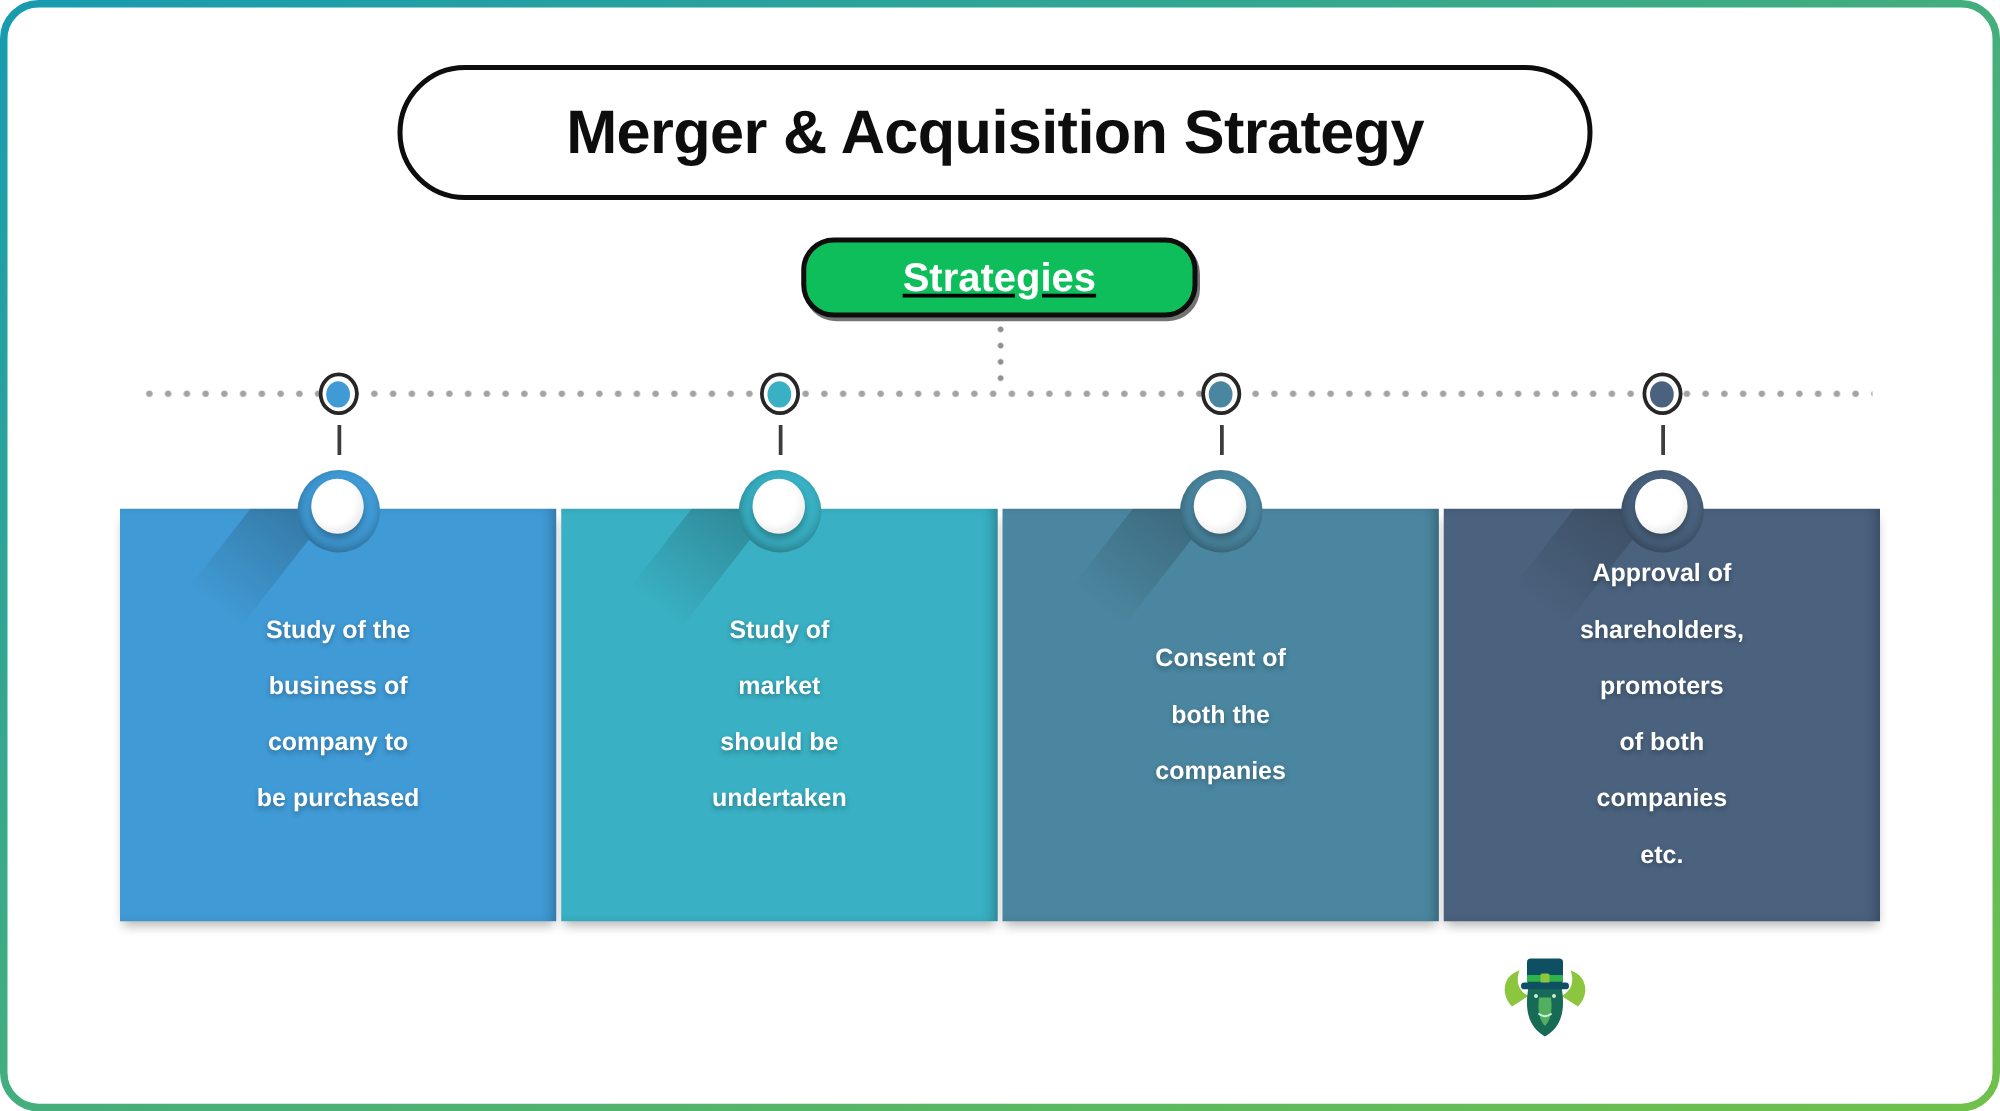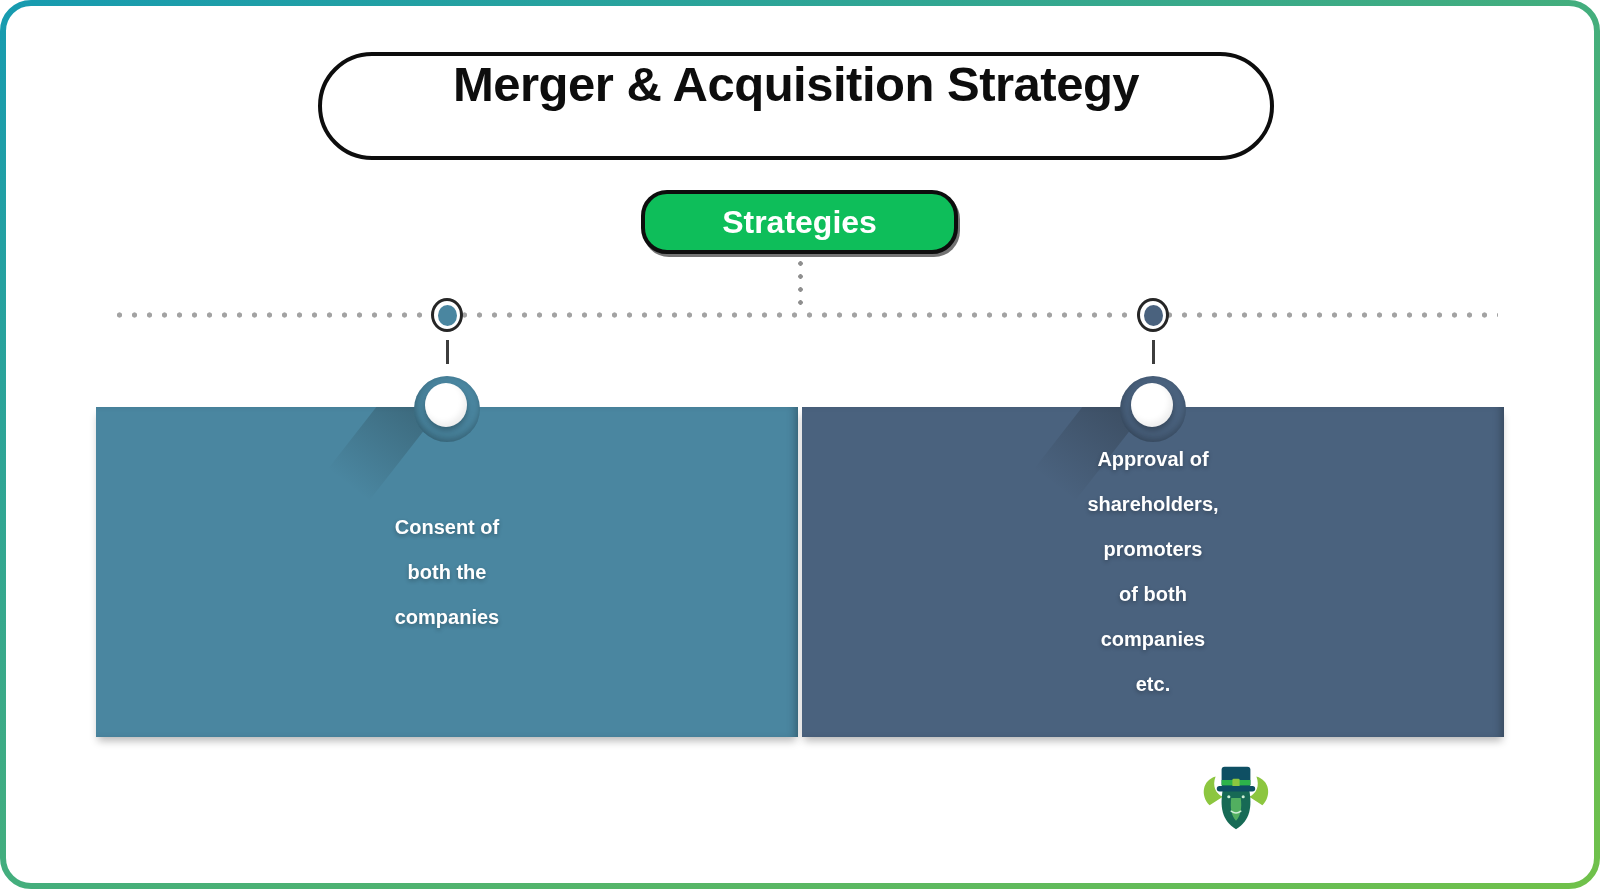--- a/index.html
+++ b/index.html
@@ -6,21 +6,21 @@
   .stage{
     position:relative;width:1600px;height:889px;background:#ffffff;
     font-family:"Liberation Sans","DejaVu Sans",sans-serif;overflow:hidden;
   }
   .frame-border{position:absolute;inset:0;pointer-events:none;}
 
   
   .title-pill{
     position:absolute;left:318px;top:52px;width:948px;height:100px;
     border:4px solid #0d0d0d;border-radius:62px;background:#ffffff;
-    display:flex;align-items:flex-start;justify-content:center;
+    display:flex;align-items:center;justify-content:center;
   }
   .title-pill span{
     font-size:49px;font-weight:800;color:#0d0d0d;letter-spacing:-0.5px;white-space:nowrap;
   }
 
   
   .strategies-btn{
     position:absolute;left:641px;top:190px;width:317px;height:64px;
     border:4px solid #0d0d0d;border-radius:26px;box-sizing:border-box;
     display:flex;align-items:center;justify-content:center;
@@ -101,31 +101,63 @@
         <stop offset="100%" stop-color="#70C14A"></stop>
       </linearGradient>
     </defs>
     <rect x="3" y="3" width="1594" height="883" rx="28" fill="none" stroke="url(#frameGrad)" stroke-width="6"></rect>
   </svg>
 
   <div class="title-pill">
     <span>Merger &amp; Acquisition Strategy</span>
   </div>
 
-  <div class="strategies-btn" style="background: rgb(14, 190, 90);">
+  <div class="strategies-btn" style="background: rgb(14, 190, 90); text-decoration: underline;">
     <span>Strategies</span>
   </div>
 
   <div class="v-dotted"></div>
   <div class="timeline"></div>
 
   <div class="cards">
 
 
-
+    <div class="card" style="--c: #409AD5;">
+      <div class="card-bg">
+          <div class="streak"></div>
+        </div>
+      <div class="ring">
+          <div class="ring-dot"></div>
+        </div>
+      <div class="tick"></div>
+      <div class="pin">
+          <div class="pin-white"></div>
+        </div>
+      <div class="label">Study of the
+business of
+company to
+be purchased</div>
+    </div>
+
+    <div class="card" style="--c: #39B0C3;">
+      <div class="card-bg">
+          <div class="streak"></div>
+        </div>
+      <div class="ring">
+          <div class="ring-dot"></div>
+        </div>
+      <div class="tick"></div>
+      <div class="pin">
+          <div class="pin-white"></div>
+        </div>
+      <div class="label">Study of
+market
+should be
+undertaken</div>
+    </div>
 
     <div class="card" style="--c: #4A86A0;">
       <div class="card-bg">
           <div class="streak"></div>
         </div>
       <div class="ring">
           <div class="ring-dot"></div>
         </div>
       <div class="tick"></div>
       <div class="pin">

